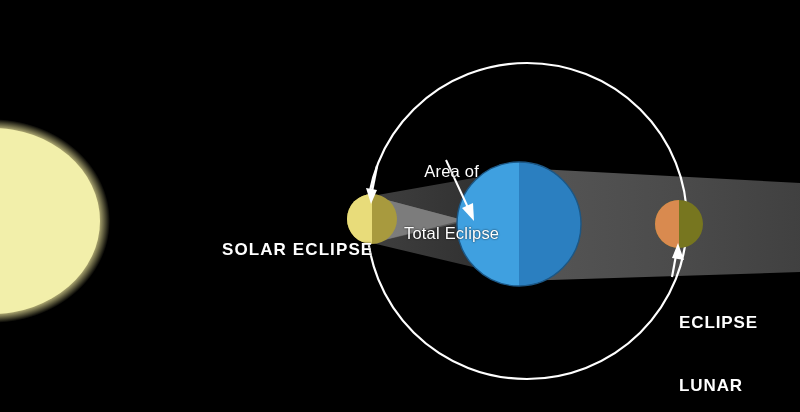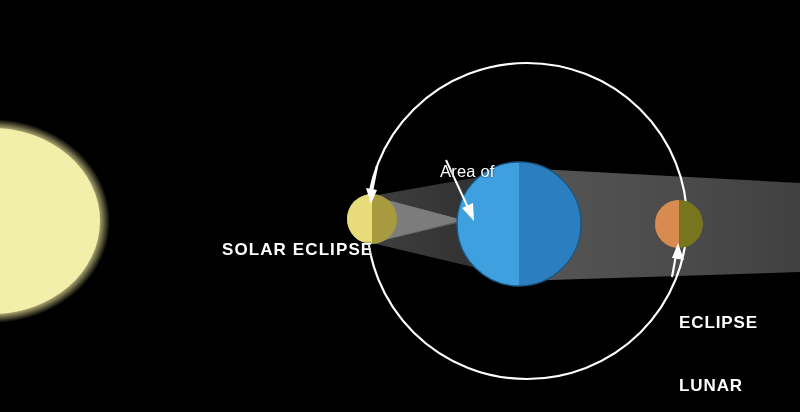--- a/index.html
+++ b/index.html
@@ -49,21 +49,20 @@
     line-height: 1.22;
   }
   #label-area-total-eclipse {
     left: 404px;
     top: 120px;
     font-size: 16.5px;
     font-weight: normal;
     text-align: center;
     letter-spacing: 0.2px;
     line-height: 1.25;
-    margin-left: 36px;
   }
   .label-line { display: block; }
 </style>
 </head>
 <body>
 
 <div id="diagram-root">
 
   <svg id="eclipse-svg" viewBox="0 0 800 412">
     <defs>
@@ -141,15 +140,16 @@
 
   <div class="diagram-label" id="label-solar-eclipse">SOLAR ECLIPSE</div>
 
   <div class="diagram-label" id="label-lunar-eclipse">
     <span class="label-line">ECLIPSE</span>
     <span class="label-line">LUNAR</span>
   </div>
 
   <div class="diagram-label" id="label-area-total-eclipse">
     <span class="label-line">Area of</span>
+    <span class="label-line">Total Eclipse</span>
   </div>
 
 </div>
 
 </body></html>

